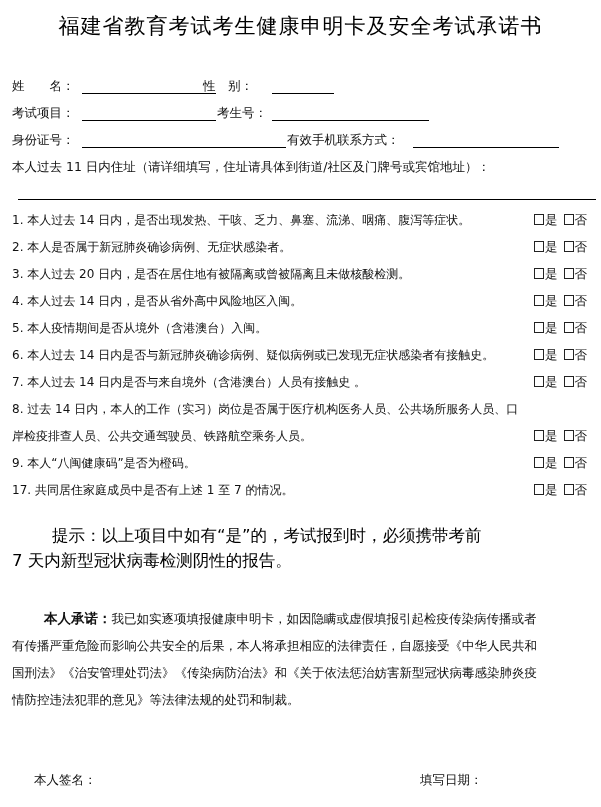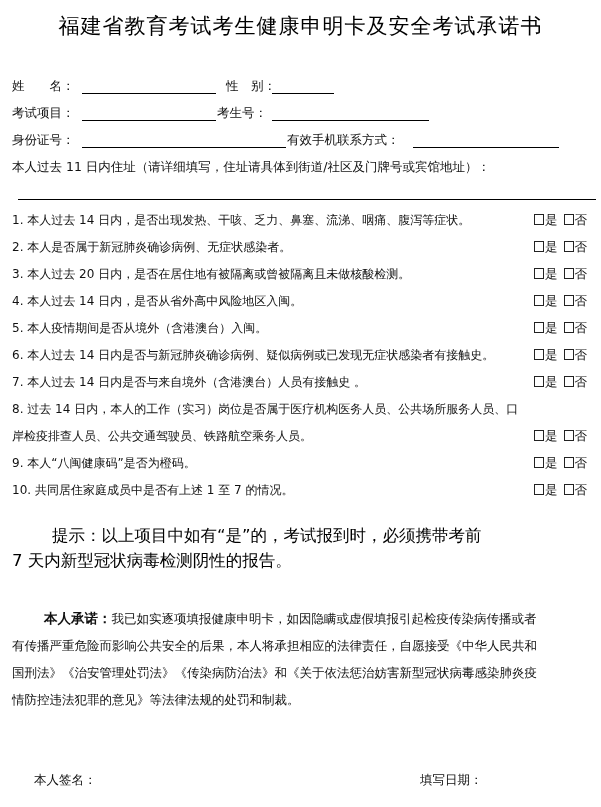--- a/index.html
+++ b/index.html
@@ -28,21 +28,21 @@
   .pledge b { font-weight: bold; font-size: 13.5px; }
   .sig { font-size: 12.5px; }
 </style>
 </head>
 <body>
 
 <div class="abs title">福建省教育考试考生健康申明卡及安全考试承诺书</div>
 
 <div class="abs lbl" style="left:12px; top:78px;">姓　　名：</div>
 <div class="uline" style="left:82px; top:93px; width:134px;"></div>
-<div class="abs lbl" style="left:226px; top:78px;">性　别：</div>
+<div class="abs lbl" style="left:203px; top:78px;">性　别：</div>
 <div class="uline" style="left:272px; top:93px; width:62px;"></div>
 
 <div class="abs lbl" style="left:12px; top:105px;">考试项目：</div>
 <div class="uline" style="left:82px; top:120px; width:134px;"></div>
 <div class="abs lbl" style="left:217px; top:105px;">考生号：</div>
 <div class="uline" style="left:272px; top:120px; width:157px;"></div>
 
 <div class="abs lbl" style="left:12px; top:132px;">身份证号：</div>
 <div class="uline" style="left:82px; top:147px; width:204px;"></div>
 <div class="abs lbl" style="left:287px; top:132px;">有效手机联系方式：</div>
@@ -55,21 +55,21 @@
   <div class="abs q" style="left:12px; top:212px;">1. 本人过去 14 日内，是否出现发热、干咳、乏力、鼻塞、流涕、咽痛、腹泻等症状。</div>
   <div class="abs q" style="left:12px; top:239px;">2. 本人是否属于新冠肺炎确诊病例、无症状感染者。</div>
   <div class="abs q" style="left:12px; top:266px;">3. 本人过去 20 日内，是否在居住地有被隔离或曾被隔离且未做核酸检测。</div>
   <div class="abs q" style="left:12px; top:293px;">4. 本人过去 14 日内，是否从省外高中风险地区入闽。</div>
   <div class="abs q" style="left:12px; top:320px;">5. 本人疫情期间是否从境外（含港澳台）入闽。</div>
   <div class="abs q" style="left:12px; top:347px;">6. 本人过去 14 日内是否与新冠肺炎确诊病例、疑似病例或已发现无症状感染者有接触史。</div>
   <div class="abs q" style="left:12px; top:374px;">7. 本人过去 14 日内是否与来自境外（含港澳台）人员有接触史 。</div>
   <div class="abs q" style="left:12px; top:401px;">8. 过去 14 日内，本人的工作（实习）岗位是否属于医疗机构医务人员、公共场所服务人员、口</div>
   <div class="abs q" style="left:12px; top:428px;text-align:right;">岸检疫排查人员、公共交通驾驶员、铁路航空乘务人员。</div>
   <div class="abs q" style="left:12px; top:455px;">9. 本人“八闽健康码”是否为橙码。</div>
-  <div class="abs q" style="left:12px; top:482px;">10. 共同居住家庭成员中是否有上述 1 至 7 的情况。</div>
+  <div class="abs q" style="left:12px; top:482px;">17. 共同居住家庭成员中是否有上述 1 至 7 的情况。</div>
 </div>
 
 <div class="opts opt" style="top:212px;">
   <span class="optset"><span class="box"></span><span>是</span></span><span><span class="box"></span><span>否</span></span>
 </div>
 <div class="opts opt" style="top:239px;">
   <span class="optset"><span class="box"></span><span>是</span></span><span><span class="box"></span><span>否</span></span>
 </div>
 <div class="opts opt" style="top:266px;">
   <span class="optset"><span class="box"></span><span>是</span></span><span><span class="box"></span><span>否</span></span>

